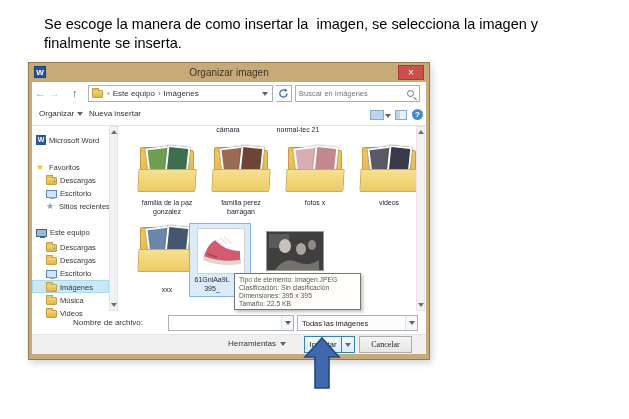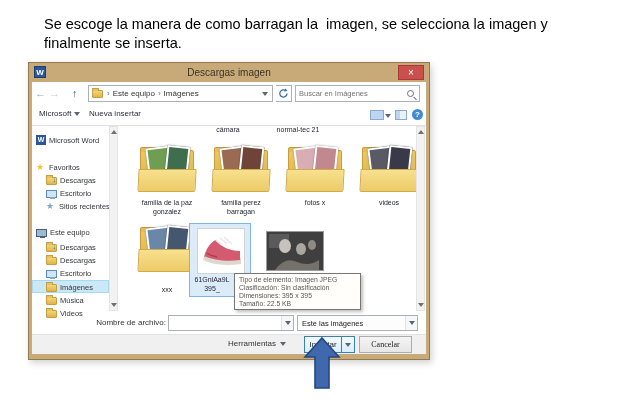--- a/index.html
+++ b/index.html
@@ -73,46 +73,46 @@
   .v4 .ph1 { background:#5a5a66; } .v4 .ph2 { background:#39394a; }
   .v5 .ph1 { background:#6a87a8; } .v5 .ph2 { background:#44576e; }
 
   .imgtile-sel { position:absolute; left:157px; top:97px; width:62px; height:74px; background:#dcebf8; border:1px solid #7eb4ea; }
   .imgtile-sel .photo { position:absolute; left:7px; top:4px; width:48px; height:46px; background:#fff; border:1px solid #d3d3d3; }
   .people { position:absolute; left:234px; top:105px; width:58px; height:40px; border:1px solid #9a9a9a; }
 
   .tooltip { position:absolute; left:202px; top:147px; width:127px; height:37px; background:#fffefb; border:1px solid #767676; box-shadow:2px 2px 3px rgba(0,0,0,.25); font-size:6.8px; color:#575757; line-height:8px; padding:2px 4px; z-index:5; }
 
   
-  .fn-label { position:absolute; left:18px; top:236px; width:116px; font-size:8px; color:#333; text-align:right; }
+  .fn-label { position:absolute; left:18px; top:236px; width:116px; font-size:8px; color:#333; text-align:center; }
   .combo { position:absolute; top:233px; height:16px; border:1px solid #a9b1bb; background:#fff; display:flex; align-items:center; }
   .combo input { border:none; outline:none; flex:1; width:100%; height:100%; font-size:7.5px; font-family:"Liberation Sans",sans-serif; padding:0 3px; }
   .combo .cbtn { width:12px; height:100%; display:flex; align-items:center; justify-content:center; border-left:1px solid #e0e4e8; background:#f6f7f8; }
   .combo-sel { font-size:7.5px; color:#222; padding-left:4px; flex:1; white-space:nowrap; }
 
   .btnbar { position:absolute; left:0; top:252px; width:476px; height:20px; background:#f0f0f0; border-top:1px solid #e3e3e3; }
   .toolsbtn { position:absolute; left:196px; top:4px; font-size:8px; color:#333; display:flex; align-items:center; gap:4px; }
   .splitbtn { position:absolute; left:272px; top:1px; height:17px; display:flex; border:1px solid #3c7fb1; background:linear-gradient(#f4fafe,#d9eefc); }
   .splitbtn .smain { width:36px; font-size:8px; color:#222; text-align:center; line-height:15px; }
   .splitbtn .scaret { width:13px; border-left:1px solid #3c7fb1; display:flex; align-items:center; justify-content:center; }
   .cancelbtn { position:absolute; left:327px; top:1px; width:53px; height:17px; border:1px solid #acacac; background:linear-gradient(#f4f4f4,#e6e6e6); font-size:8px; color:#222; text-align:center; line-height:15px;font-family:Liberation Serif, serif; }
   .grip { position:absolute; right:2px; bottom:3px; width:7px; height:7px; background:
     linear-gradient(135deg, transparent 55%, #bdbdbd 55%, #bdbdbd 65%, transparent 65%, transparent 75%, #bdbdbd 75%, #bdbdbd 85%, transparent 85%); }
 
   .bigarrow { position:absolute; left:303px; top:336px; z-index:20; }
 </style>
 </head>
 <body>
 
-<div class="caption">Se escoge la manera de como barragan la  imagen, se selecciona la imagen y finalmente se inserta.</div>
+<div class="caption">Se escoge la manera de como insertar la  imagen, se selecciona la imagen y finalmente se inserta.</div>
 
 <div class="dialog">
   <div class="titlebar">
     <span class="appicon">W</span>
-    <span>Descargas imagen</span>
+    <span>Organizar imagen</span>
     <span class="closebtn">×</span>
   </div>
 
   <div class="content">
 
     <span class="navglyph" style="left:3px;color:#8fa8c8;">←</span>
     <span class="navglyph" style="left:17px;color:#c2cdda;">→</span>
     <span class="navglyph" style="left:40px;color:#41576e;">↑</span>
 
     <div class="bcbox">
@@ -128,21 +128,21 @@
         <path d="M9 5.5a3.6 3.6 0 1 1-1.1-2.6" fill="none" stroke="#3a6ea5" stroke-width="1.3"></path>
         <path d="M7.4 0.4 L9.4 3.1 L6.3 3.4 Z" fill="#3a6ea5"></path>
       </svg>
     </div>
     <div class="searchbox">
       <input placeholder="Buscar en Imágenes" style="">
       <span class="mag"></span>
     </div>
 
     <div class="tbtext" style="left:7px;">
-      <span>Microsoft</span>
+      <span>Organizar</span>
       <span class="caret"></span>
     </div>
     <div class="tbtext" style="left:57px;">
       <span>Nueva insertar</span>
     </div>
     <div class="viewbtn"></div>
     <div class="panebtn"></div>
     <div class="helpbtn">?</div>
     <div class="toolsep"></div>
 
@@ -295,21 +295,21 @@
     </div>
 
     <div class="fn-label">Nombre de archivo:</div>
     <div class="combo" style="left:136px;width:126px;">
       <input value="" style="">
       <span class="cbtn">
           <span class="caret"></span>
         </span>
     </div>
     <div class="combo" style="left:265px;width:121px;background:#fdfdfd;">
-      <span class="combo-sel">Este las imágenes</span>
+      <span class="combo-sel">Todas las imágenes</span>
       <span class="cbtn">
           <span class="caret"></span>
         </span>
     </div>
 
     <div class="btnbar">
       <div class="toolsbtn">
         <span>Herramientas</span>
         <span class="caret"></span>
       </div>

